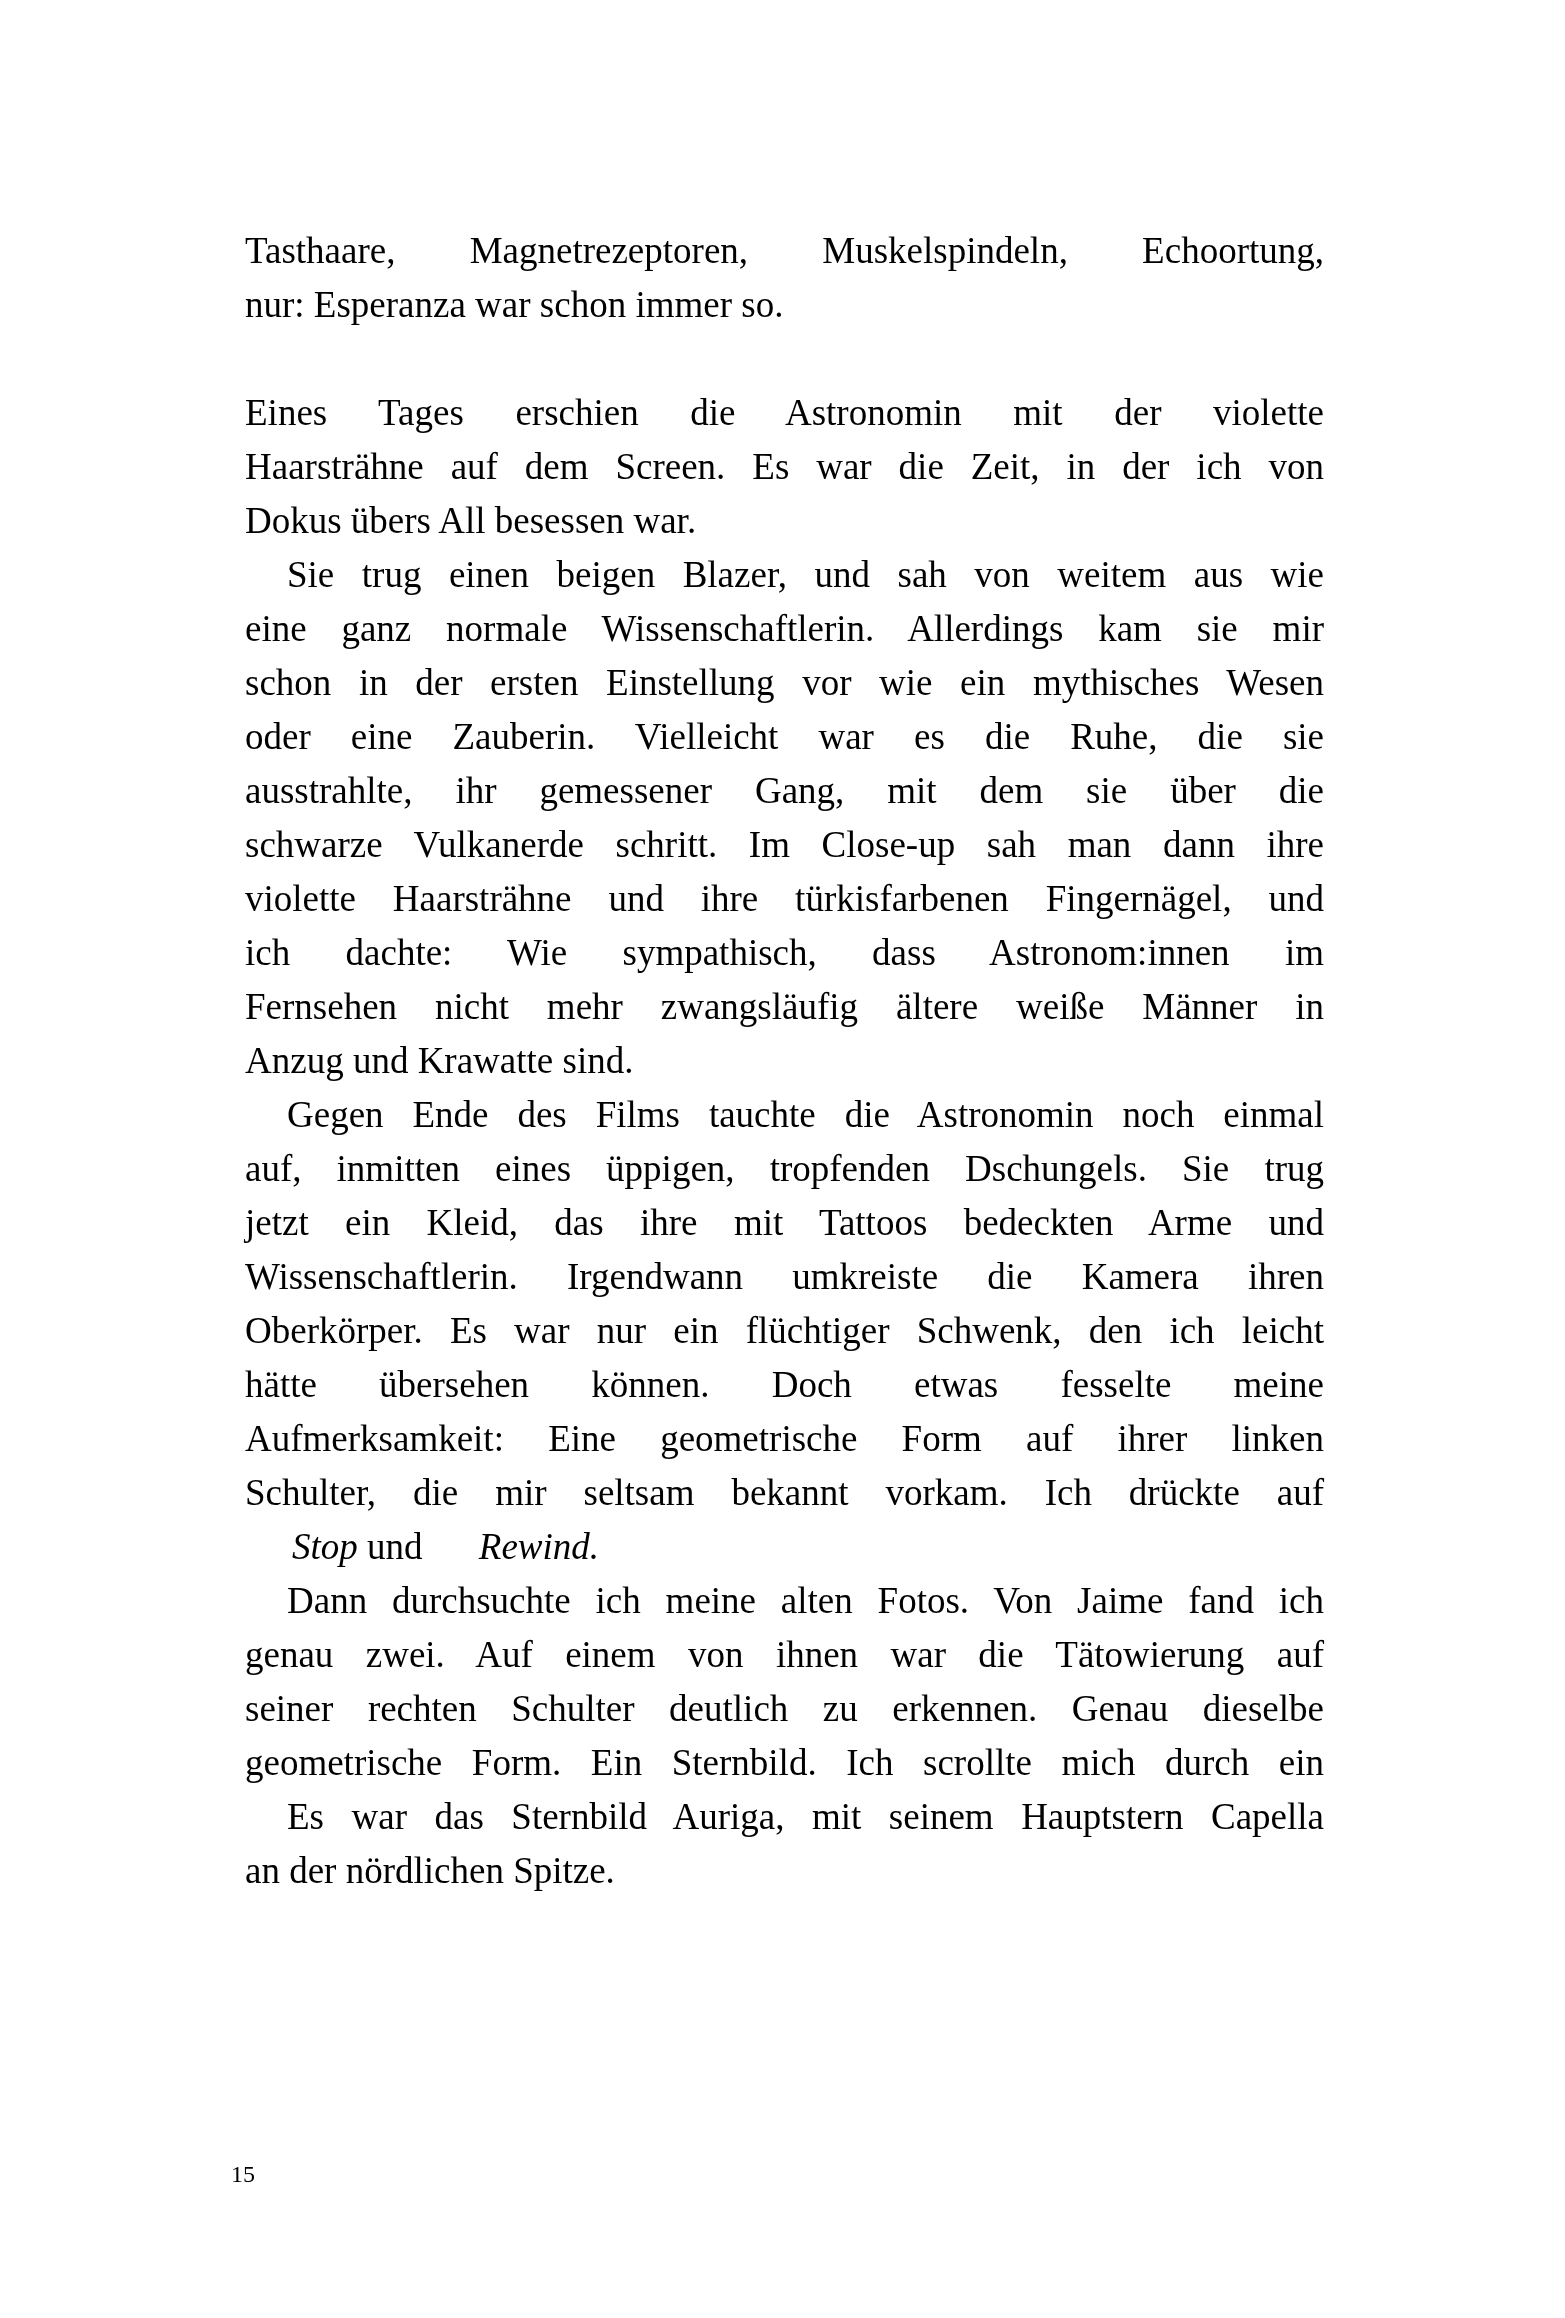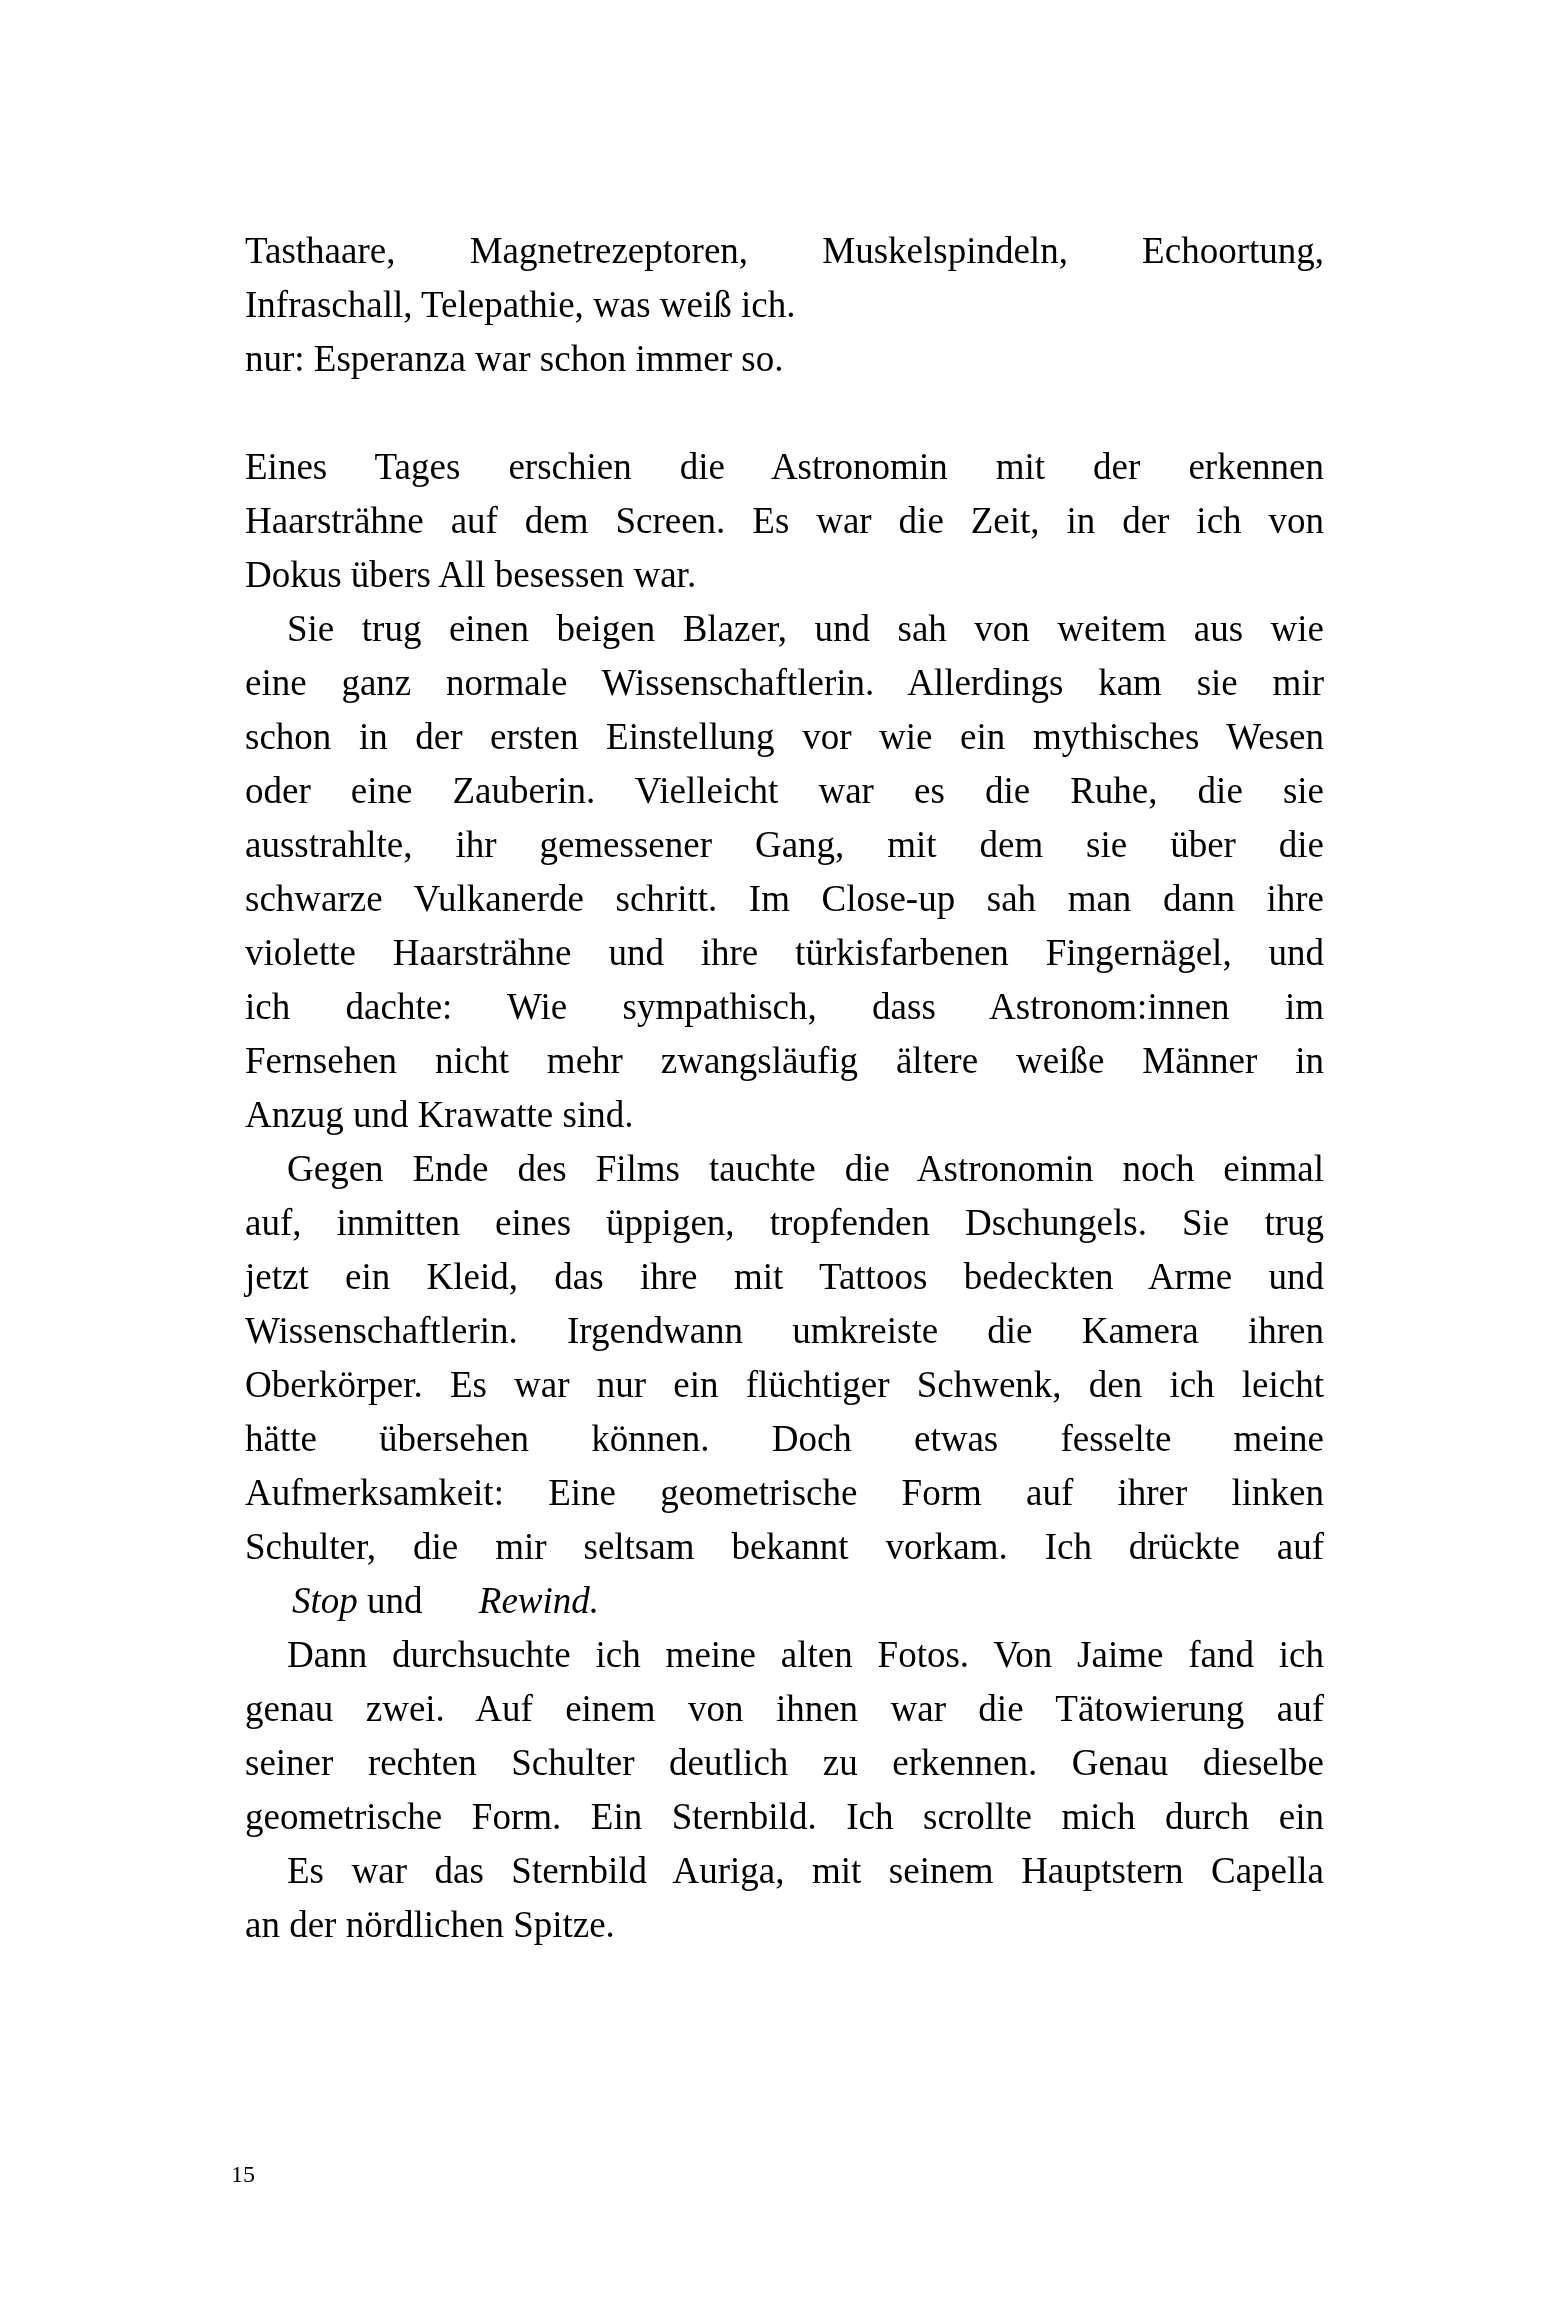--- a/index.html
+++ b/index.html
@@ -37,27 +37,26 @@
     line-height: 39px;
   }
 </style>
 </head>
 <body>
 
 <div class="page" style="background: rgb(255, 255, 255); color: rgb(0, 0, 0);">
   <div class="page-text">
       <div class="paragraph">
         <div class="line just">Tasthaare, Magnetrezeptoren, Muskelspindeln, Echoortung,</div>
-        <div class="line last">Infraschall, Telepathie, was weiß ich.</div>
       </div>
       <div class="paragraph">
         <div class="line last">nur: Esperanza war schon immer so.</div>
       </div>
       <div class="paragraph section-break">
-        <div class="line just">Eines Tages erschien die Astronomin mit der erkennen</div>
+        <div class="line just">Eines Tages erschien die Astronomin mit der violette</div>
         <div class="line just">Haarsträhne auf dem Screen. Es war die Zeit, in der ich von</div>
         <div class="line last">Dokus übers All besessen war.</div>
       </div>
       <div class="paragraph">
         <div class="line just indent">Sie trug einen beigen Blazer, und sah von weitem aus wie</div>
         <div class="line just">eine ganz normale Wissenschaftlerin. Allerdings kam sie mir</div>
         <div class="line just">schon in der ersten Einstellung vor wie ein mythisches Wesen</div>
         <div class="line just">oder eine Zauberin. Vielleicht war es die Ruhe, die sie</div>
         <div class="line just">ausstrahlte, ihr gemessener Gang, mit dem sie über die</div>
         <div class="line just">schwarze Vulkanerde schritt. Im Close-up sah man dann ihre</div>

